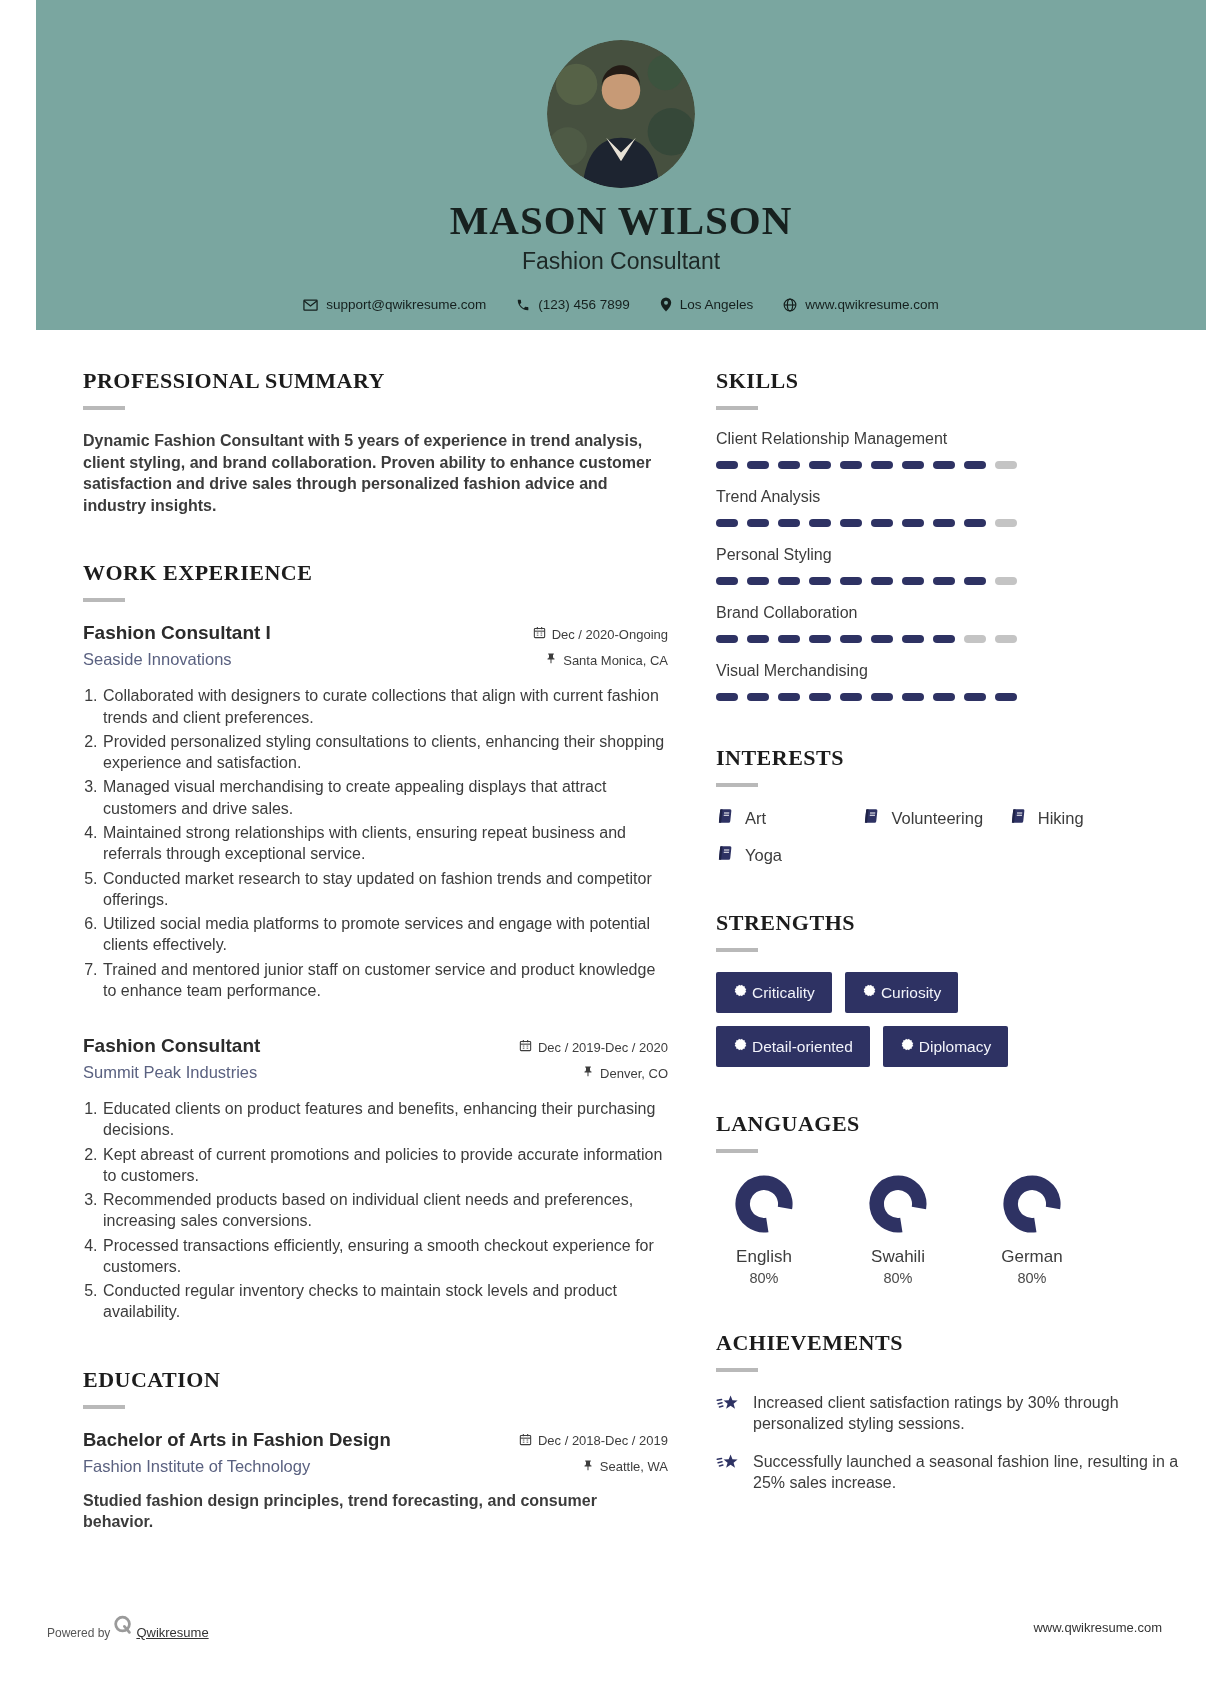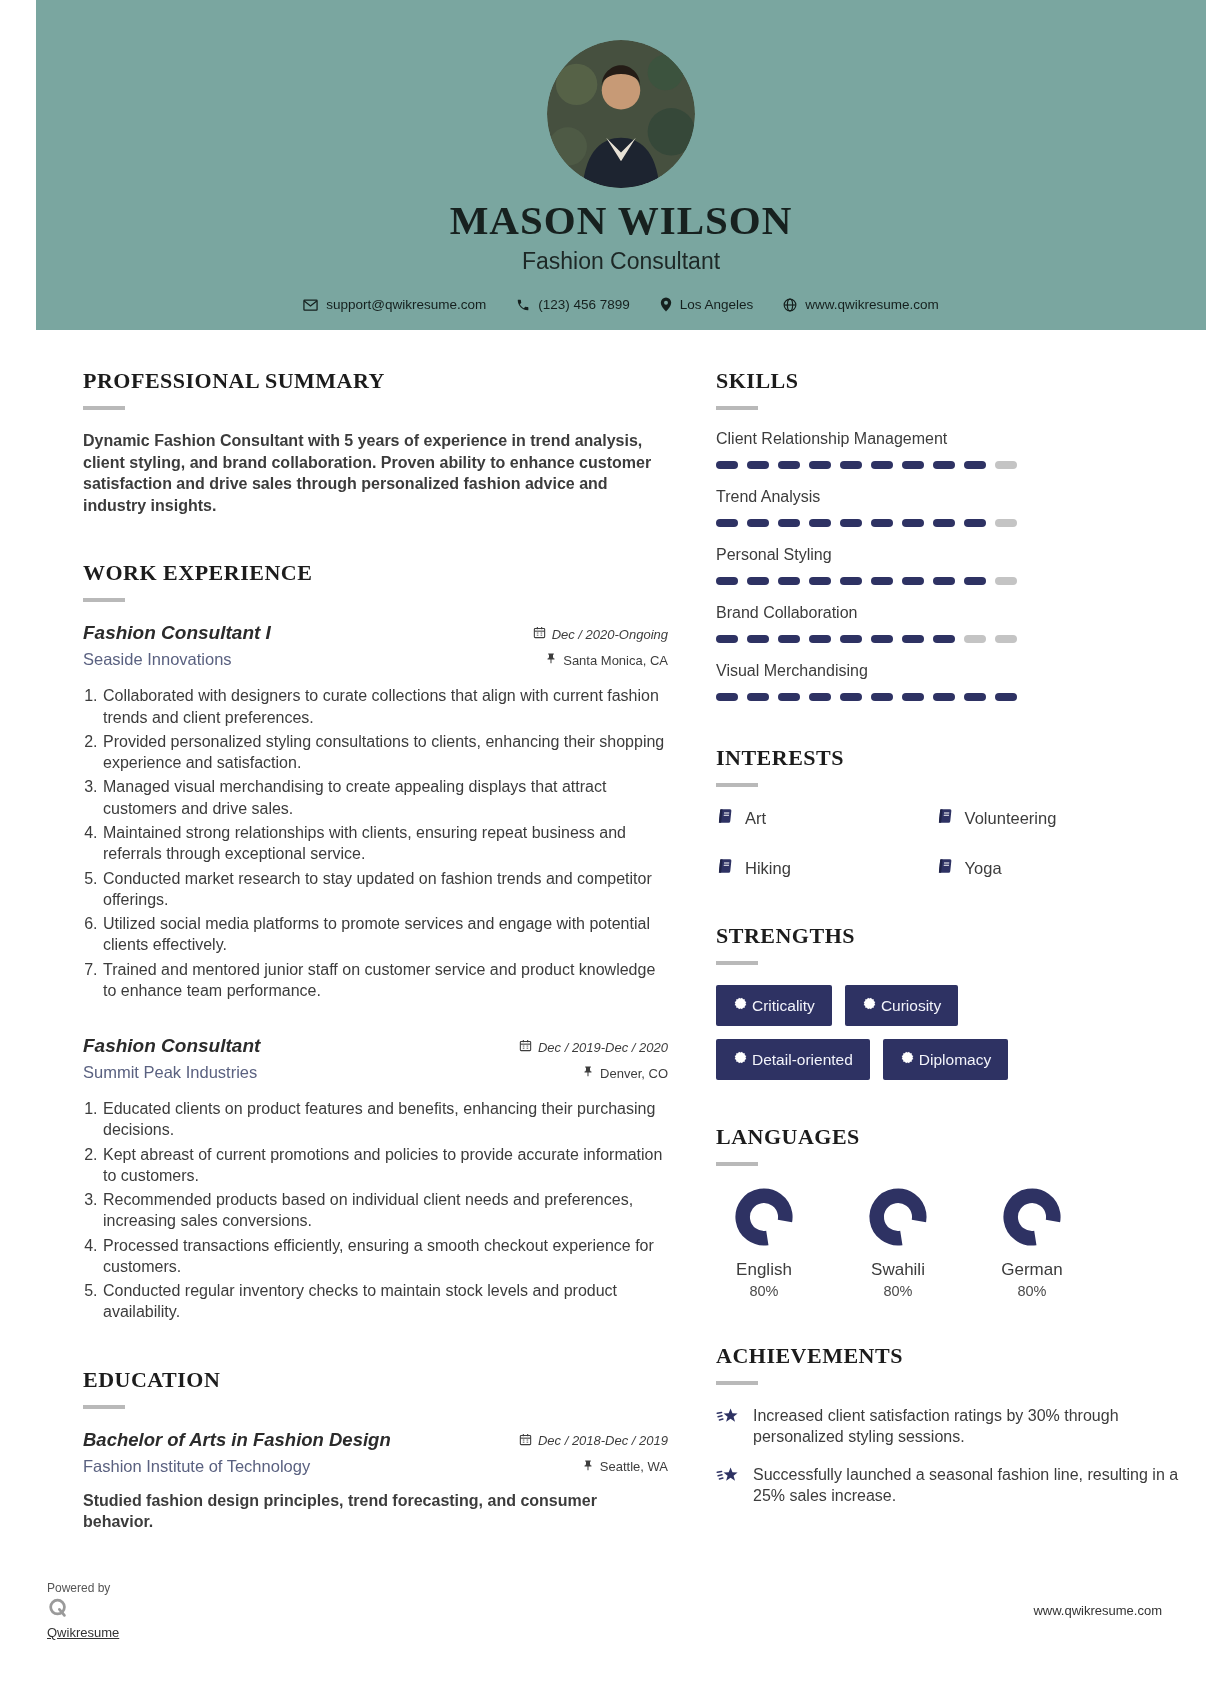--- a/index.html
+++ b/index.html
@@ -41,39 +41,39 @@
   section{margin-bottom:44px;}
   h2{
     font-family:"Liberation Serif","DejaVu Serif",serif;
     font-size:22px;font-weight:700;letter-spacing:.5px;color:#1c1c1c;
   }
   .rule{width:42px;height:4px;background:#b9b9b9;margin:12px 0 20px 0;}
   .para{font-size:16px;line-height:1.35;color:var(--text);font-weight:bold;}
 
   
   .job{margin-bottom:34px;}
-  .job-head{display:flex;justify-content:space-between;align-items:baseline;font-style:italic;}
+  .job-head{display:flex;justify-content:space-between;align-items:baseline;}
   .job-title{font-size:19px;font-weight:700;color:#2b2b2b;}
   .edu-title{font-size:18.5px;font-weight:700;color:#2b2b2b;}
   .job-meta{display:flex;align-items:center;gap:6px;font-size:13px;color:#3d3d3d;white-space:nowrap;}
   .job-sub{display:flex;justify-content:space-between;align-items:baseline;margin-top:6px;}
   .company{font-size:16.5px;color:var(--slate);}
   .bullets{margin:16px 0 0 19px;}
   .bullets li{font-size:16px;line-height:1.33;color:var(--text);padding-left:1px;margin-bottom:3px;}
   .edu-desc{margin-top:14px;}
 
   
   .skill{margin-bottom:19px;}
   .skill-name{font-size:16px;color:var(--text);margin-bottom:13px;}
   .pills{display:flex;gap:9px;}
   .pill{width:22px;height:8px;border-radius:4px;background:var(--gray);}
   .pill.filled{background:var(--navy);}
 
   
-  .interests-grid{display:grid;grid-template-columns:1fr 1fr;row-gap:28px;width:90%;}
+  .interests-grid{display:grid;grid-template-columns:1fr 1fr 1fr;row-gap:15px;width:90%;}
   .interest{display:flex;align-items:center;gap:11px;font-size:16.5px;color:var(--text);}
 
   
   .badges{display:flex;flex-wrap:wrap;gap:13px;max-width:380px;}
   .badge{
     display:inline-flex;align-items:center;gap:4px;
     background:var(--navy);color:#f2f3fa;font-size:15.5px;
     padding:11px 17px;border-radius:2px;
   }
 
@@ -87,21 +87,21 @@
   .ach{display:flex;gap:13px;margin-bottom:17px;}
   .ach svg{flex:none;margin-top:2px;}
   .ach-text{font-size:16px;line-height:1.32;color:var(--text);}
 
   
   .footer{
     position:absolute;left:0;right:0;bottom:52px;
     display:flex;justify-content:space-between;align-items:center;
     padding:0 44px 0 47px;
   }
-  .powered{display:flex;align-items:flex-start;gap:2px;flex-direction:column;}
+  .powered{display:flex;align-items:flex-end;gap:2px;}
   .powered-label{font-size:12px;color:#555;}
   .brand-link{font-size:13px;color:#333;text-decoration:underline;cursor:pointer;}
   .footer-site{font-size:13px;color:#333;}
 </style>
 </head>
 <body>
 
 <div class="page">
 
   <header class="hero">

